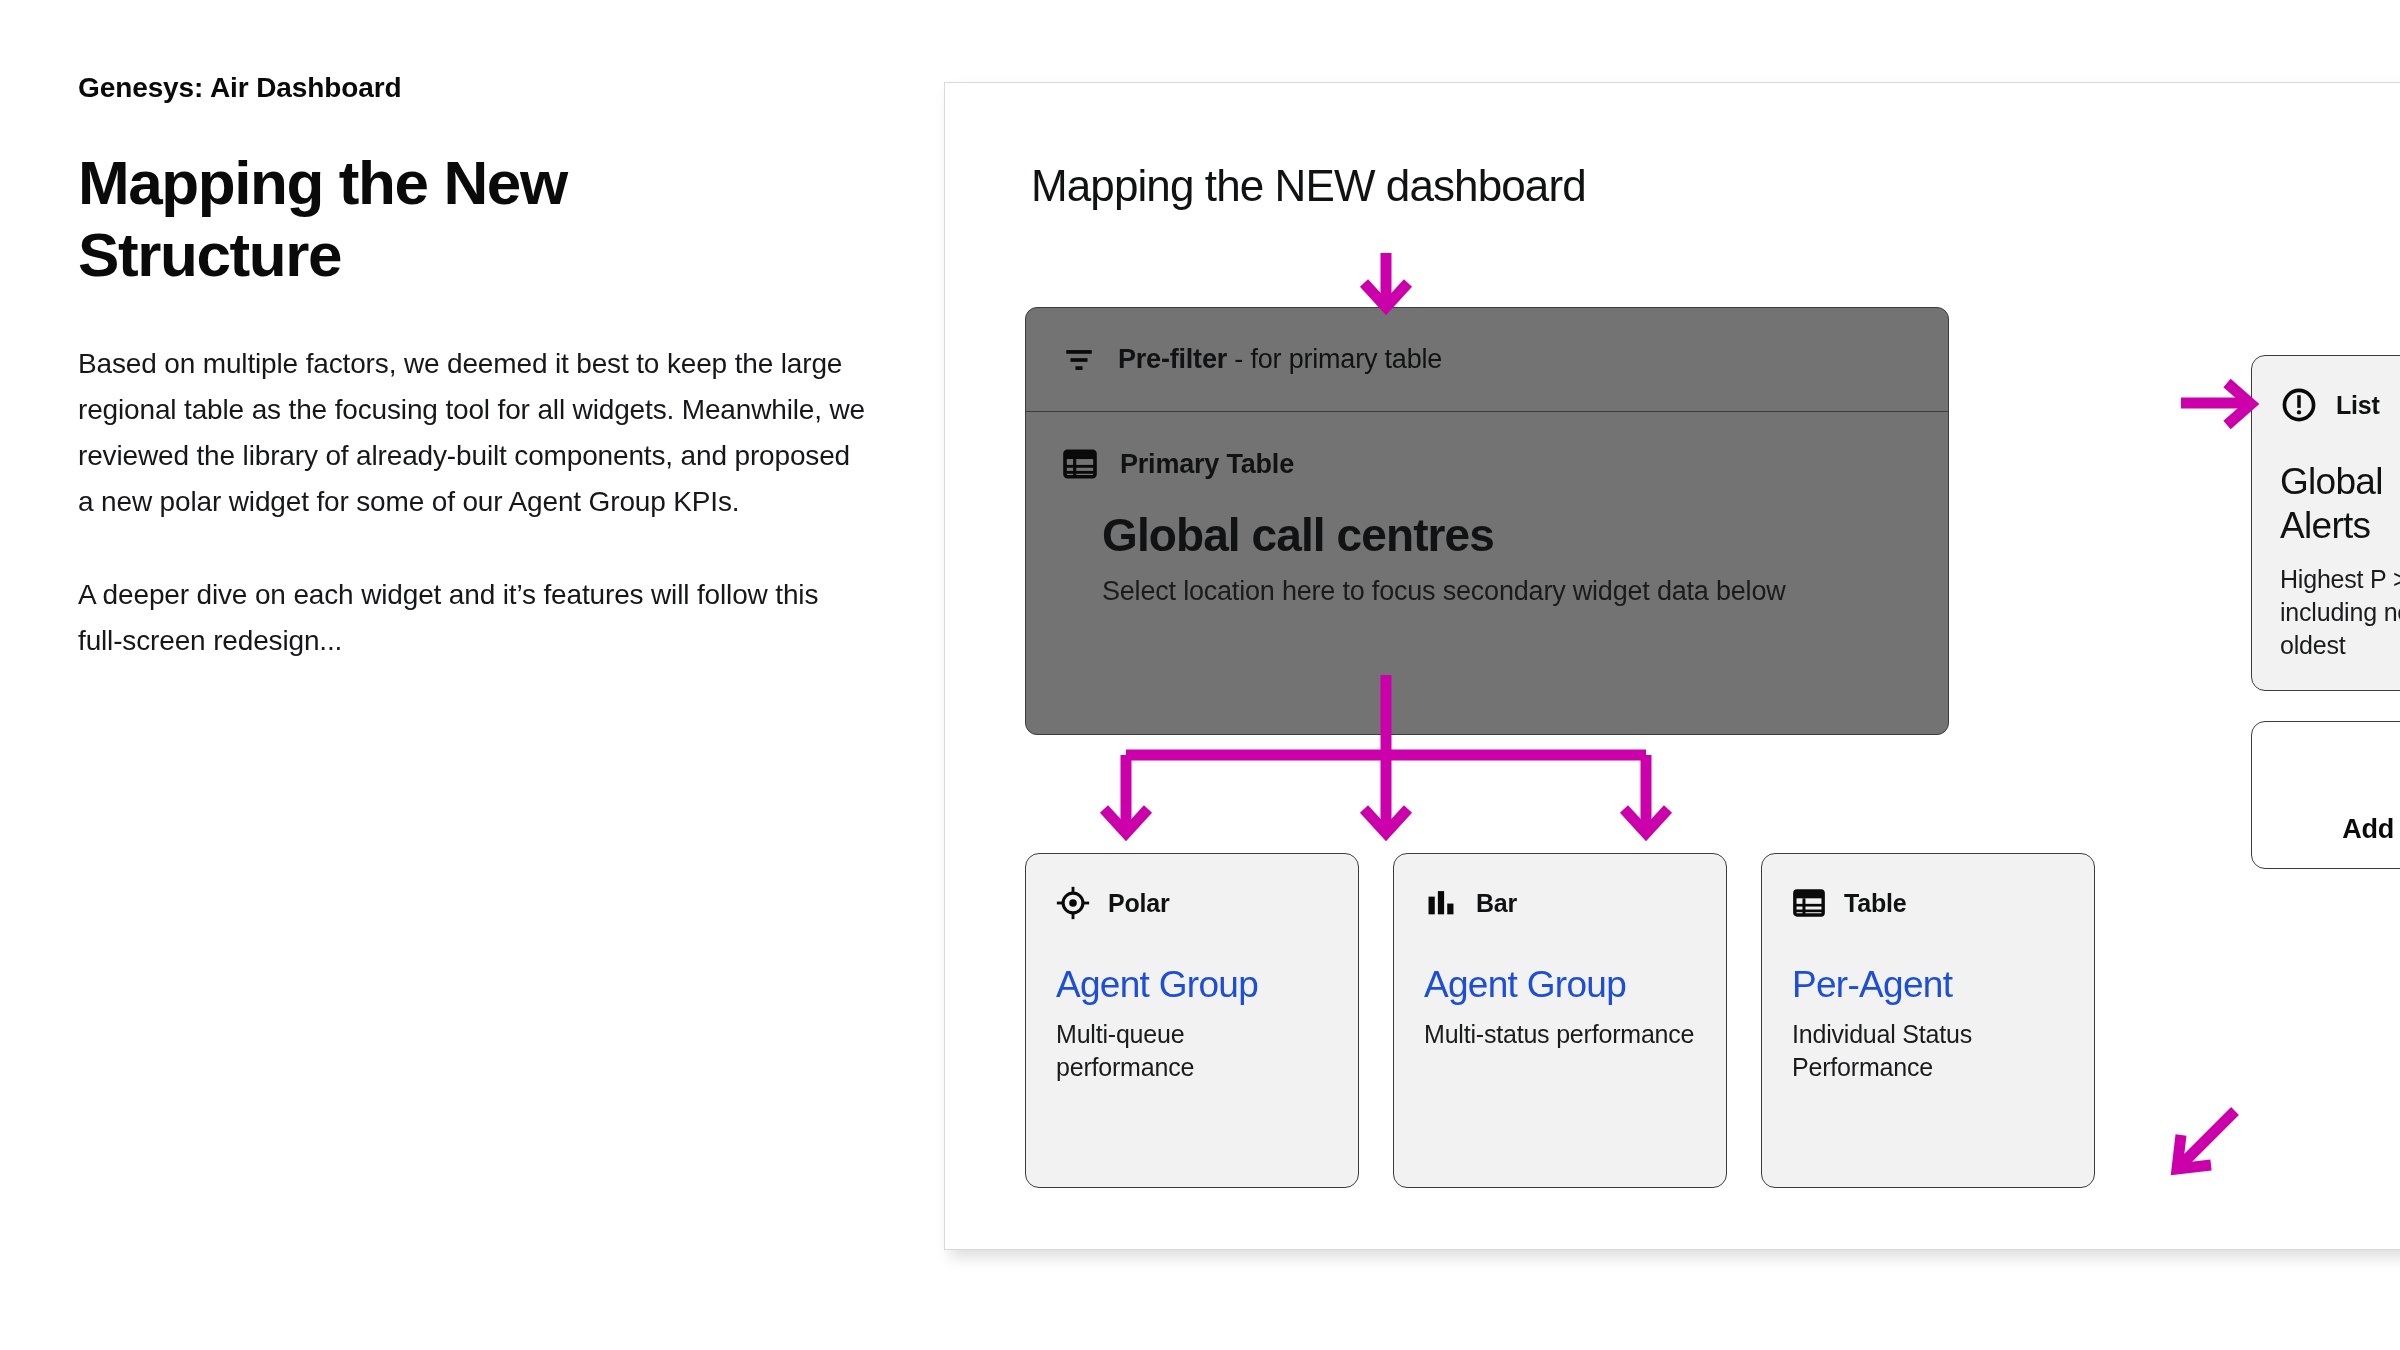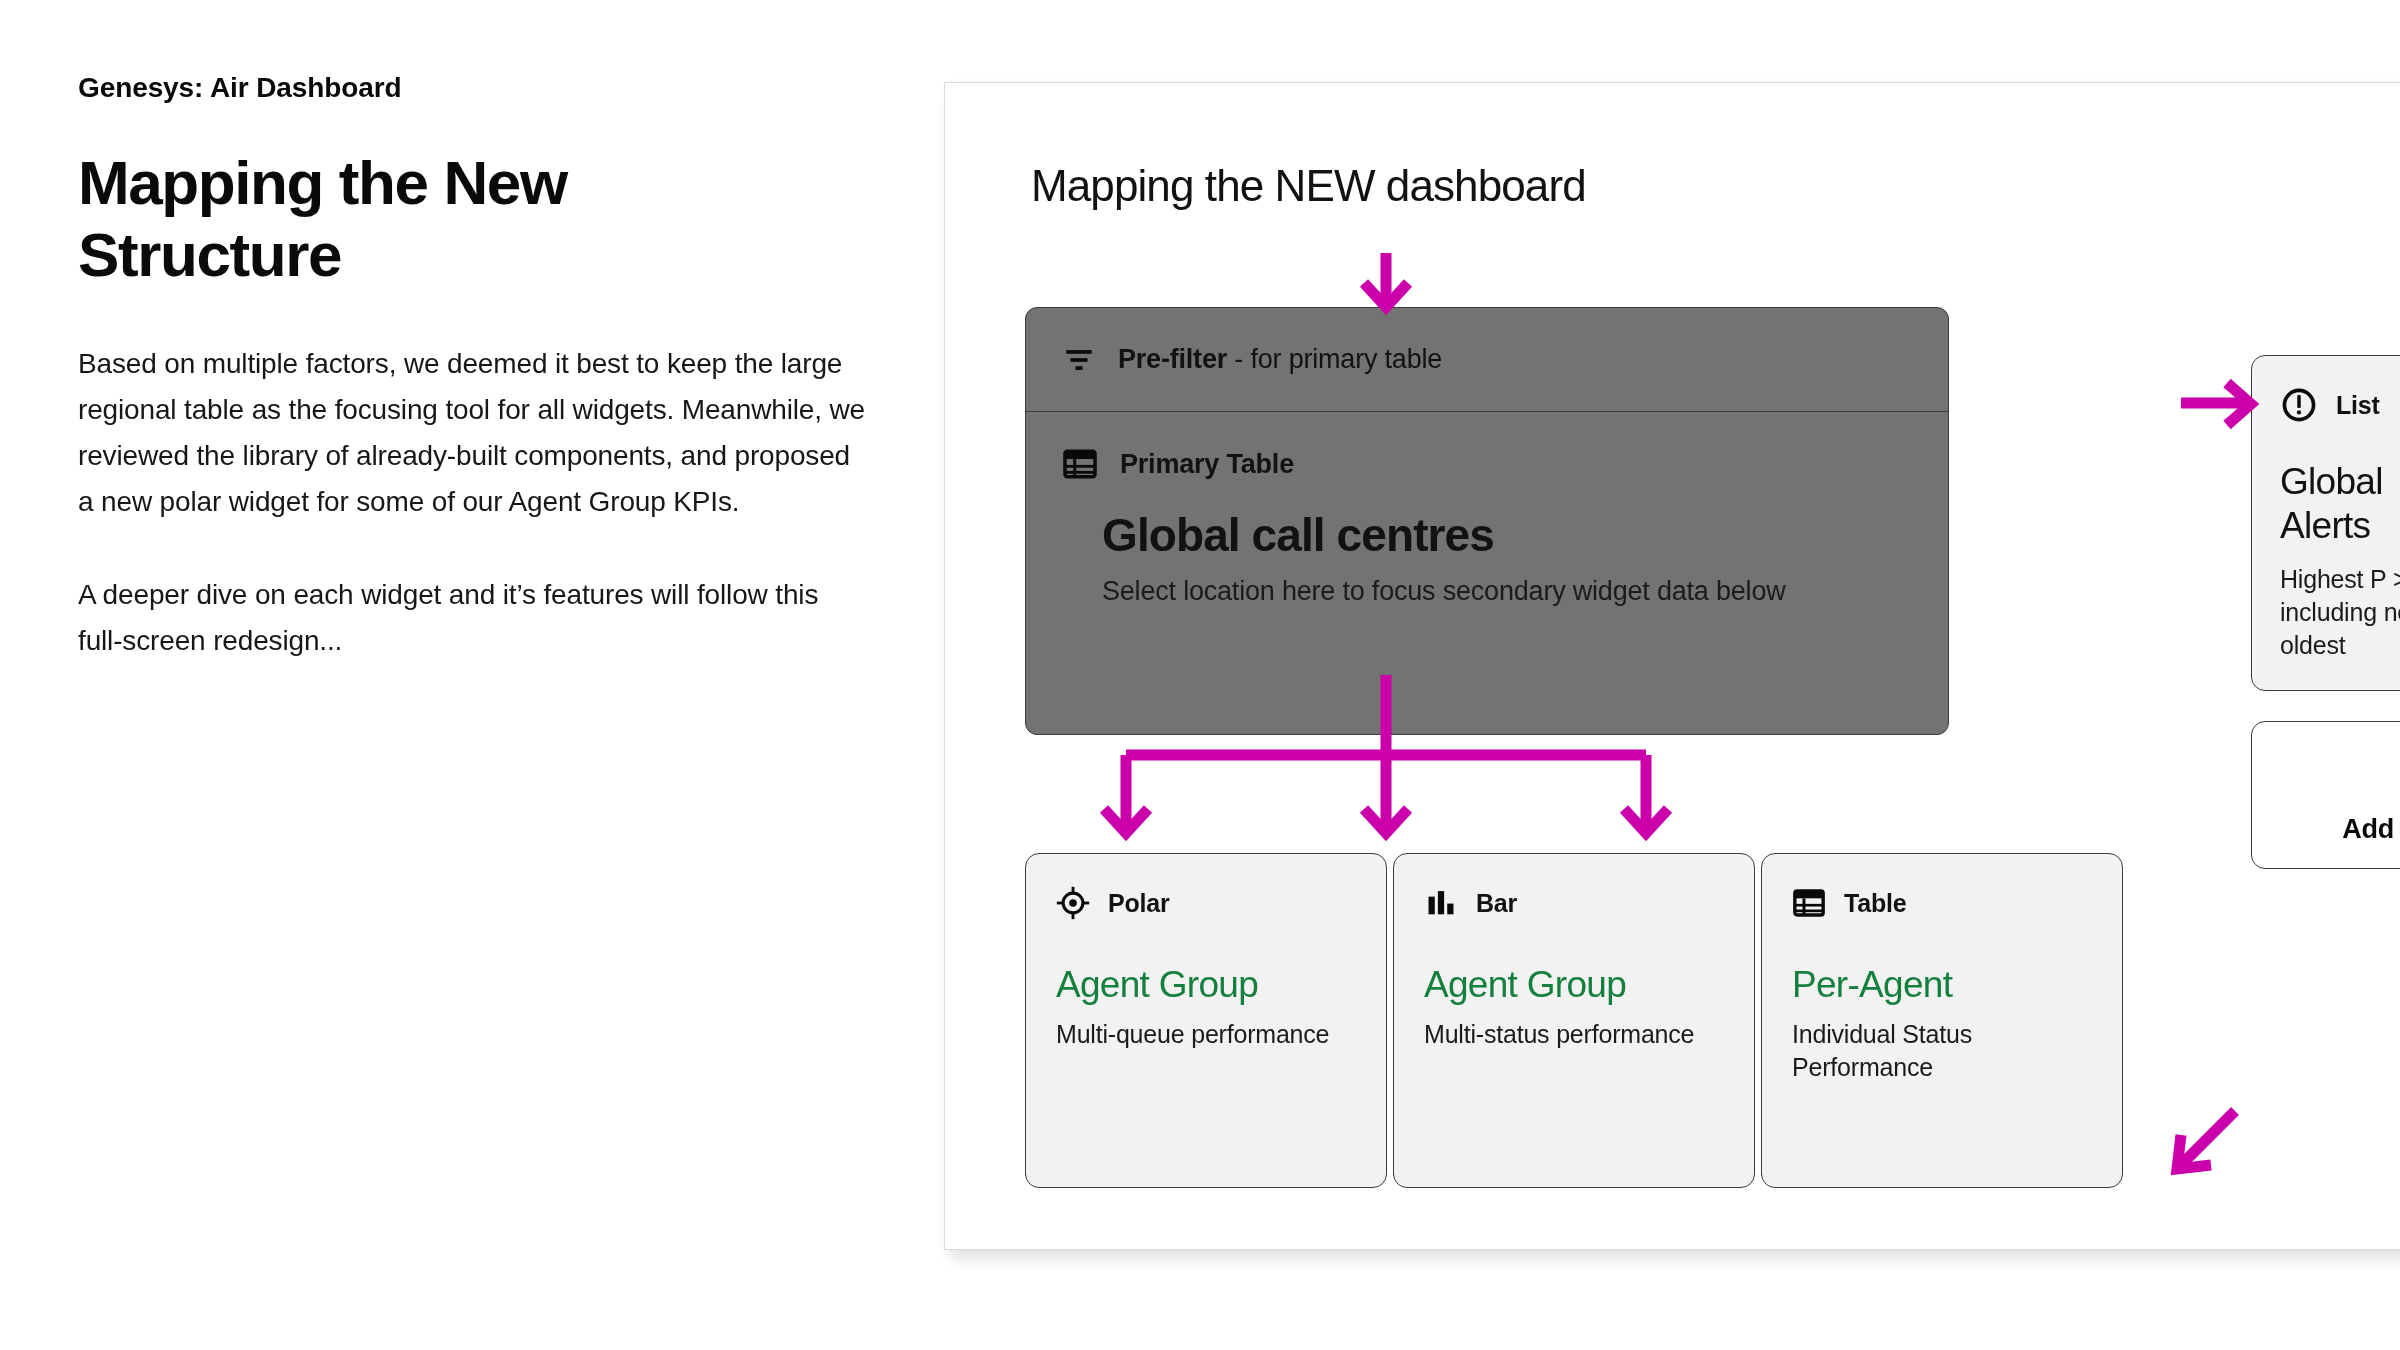--- a/index.html
+++ b/index.html
@@ -108,21 +108,21 @@
     margin-top: 14px;
     margin-left: 40px;
     font-size: 27px;
     color: #1a1b1d;
     letter-spacing: -0.2px;
   }
 
   
   .wcard {
     position: absolute;
-    width: 362px; height: 335px;
+    width: 334px; height: 335px;
     background: #f2f2f2;
     border: 1.5px solid #3c3c3c;
     border-radius: 14px;
     padding: 32px 30px;
   }
   .wcard.w1 { left: 80px;  top: 770px; }
   .wcard.w2 { left: 448px; top: 770px; }
   .wcard.w3 { left: 816px; top: 770px; }
 
   .wcard-kind {
@@ -130,21 +130,21 @@
     font-weight: 700;
     margin-left: 18px;
     letter-spacing: -0.2px;
     color: #111213;
   }
   .wcard-title {
     margin-top: 44px;
     font-size: 37px;
     font-weight: 400;
     letter-spacing: -0.7px;
-    color: #15803d;
+    color: #1d4ed8;
   }
   .wcard-desc {
     margin-top: 12px;
     font-size: 25px;
     line-height: 1.32;
     color: #1a1b1d;
     letter-spacing: -0.2px;
   }
 
   

